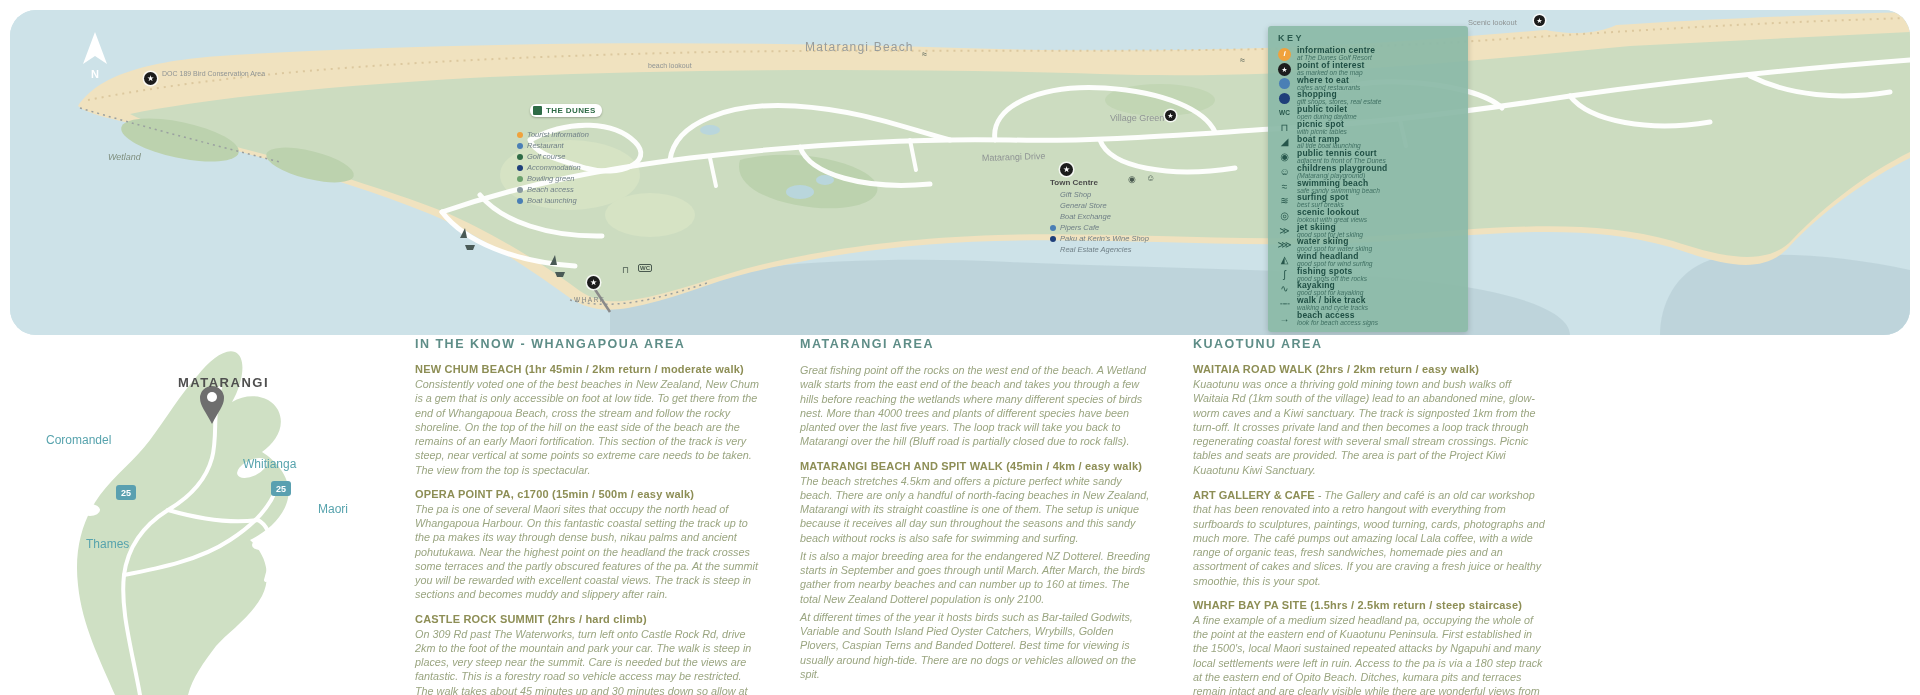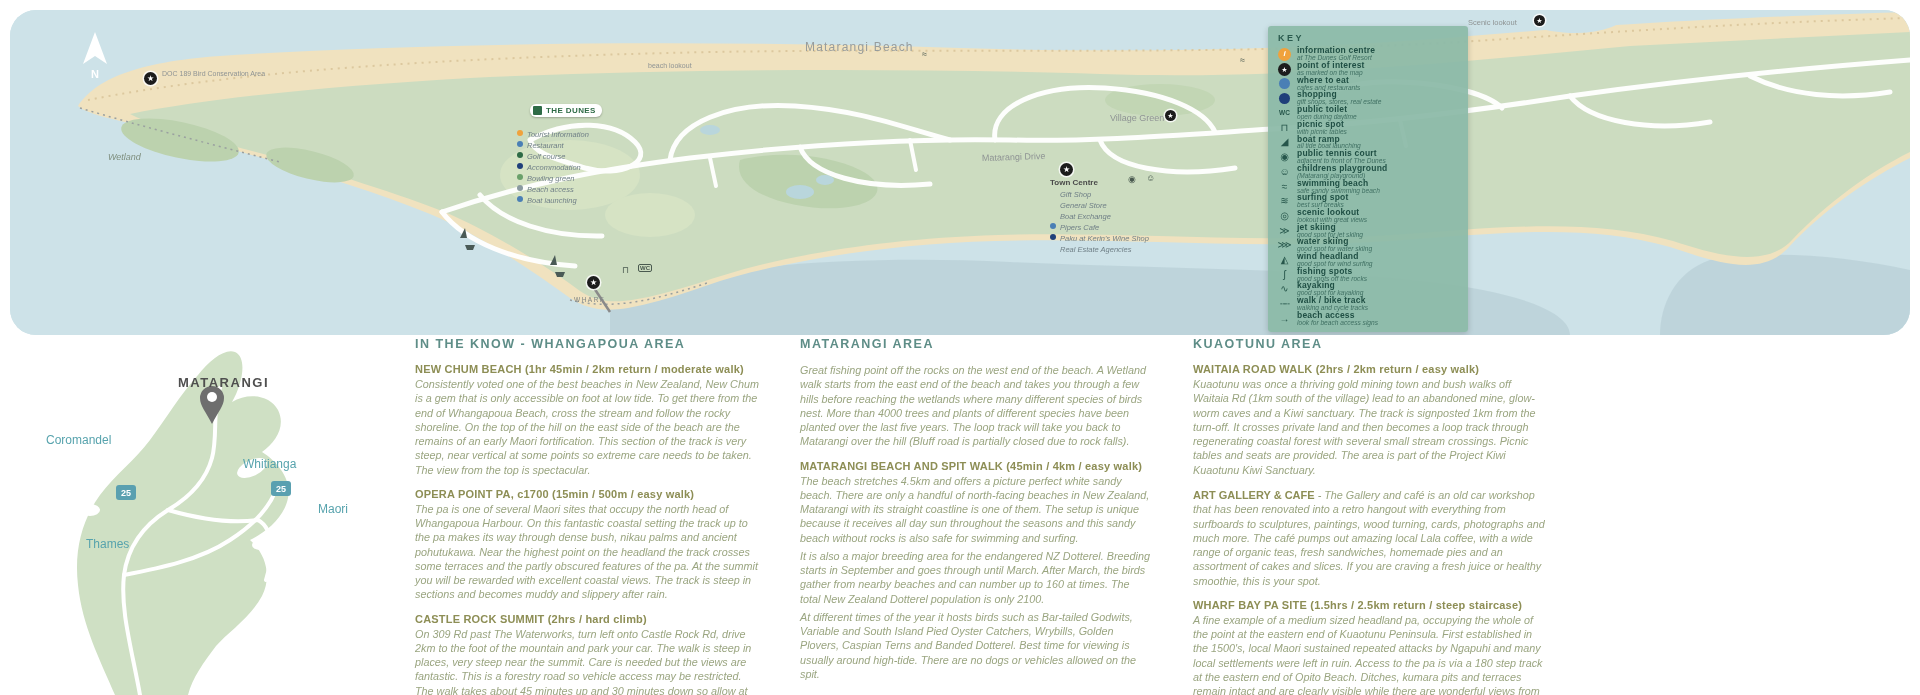--- a/index.html
+++ b/index.html
@@ -21,21 +21,21 @@
   .star-marker.sm{width:11px;height:11px;font-size:7px}
 
   .compass{position:absolute;text-align:center;color:#fff}
   .compass .n{font-size:11px;font-weight:700;color:#fff;display:block;margin-top:-2px}
 
   .dunes-badge{position:absolute;background:#fff;border-radius:6px;padding:2px 6px 2px 3px;display:flex;align-items:center;gap:4px;box-shadow:0 1px 2px rgba(0,0,0,.25)}
   .dunes-badge .logo{width:9px;height:9px;background:#2e6b46;border-radius:1px}
   .dunes-badge span{font-size:8px;font-weight:700;color:#2e6b46;letter-spacing:.4px}
 
   .maplist{position:absolute;display:flex;flex-direction:column;gap:2px}
-  .maplist .row{display:flex;align-items:flex-start;gap:4px}
+  .maplist .row{display:flex;align-items:center;gap:4px}
   .maplist .dot{width:6px;height:6px;border-radius:50%;flex:0 0 6px}
   .maplist .txt{font-size:7.5px;color:#6f7f86;font-style:italic}
   .maplist .title{font-size:8px;font-weight:700;color:#4a4a4a;font-style:normal;margin-bottom:1px}
 
   .mglyph{position:absolute;color:#49594f;font-size:9px;line-height:1}
   .mglyph.wc{font-size:6px;font-weight:700;border:1px solid #49594f;border-radius:2px;padding:0 1px}
 
   .free{position:absolute;left:38px;bottom:8px;font-size:27px;letter-spacing:8px;color:rgba(255,255,255,.92);font-weight:400}
 
   

